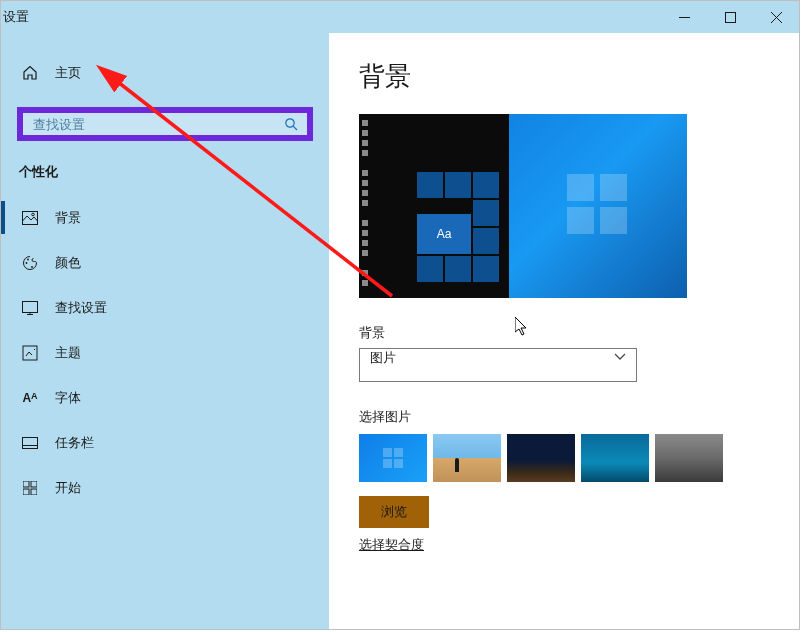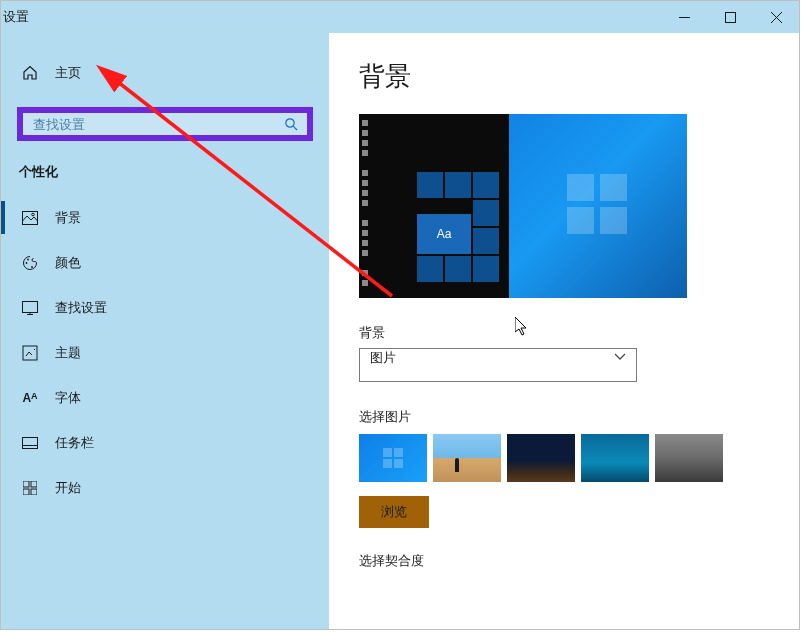--- a/index.html
+++ b/index.html
@@ -49,21 +49,21 @@
   .t1{background:linear-gradient(135deg,#0e7fe8,#1aa0f8);position:relative;}
   .t1::after{content:"";position:absolute;left:50%;top:50%;width:20px;height:20px;transform:translate(-50%,-50%);opacity:.25;background:linear-gradient(#fff,#fff) 0 0/9px 9px no-repeat,linear-gradient(#fff,#fff) 11px 0/9px 9px no-repeat,linear-gradient(#fff,#fff) 0 11px/9px 9px no-repeat,linear-gradient(#fff,#fff) 11px 11px/9px 9px no-repeat;}
   .t2{background:linear-gradient(180deg,#8bc9f2 0%,#6fb8e8 50%,#d6a86a 50%,#c0925a 100%);position:relative;}
   .t2::after{content:"";position:absolute;left:22px;bottom:10px;width:4px;height:14px;background:#1a1a1a;border-radius:2px 2px 0 0;}
   .t3{background:linear-gradient(180deg,#0a1a38 0%,#0a1a38 55%,#3a2a1a 80%,#5a3a20 100%);}
   .t4{background:linear-gradient(180deg,#0a6a9a 0%,#0a8ab8 60%,#044a6a 100%);}
   .t5{background:linear-gradient(180deg,#8a8a8a 0%,#6a6a6a 50%,#3a3a3a 100%);}
 
   .browse-btn{margin-top:14px;width:70px;height:32px;background:#a16207;display:flex;align-items:center;justify-content:center;}
 
-  .fit-label{margin-top:24px;}
+  .fit-label{margin-top:8px;text-decoration:underline;}
 
   
   .arrow-svg{position:absolute;left:0;top:0;pointer-events:none;}
 </style>
 </head>
 <body>
 
 <div class="window">
 
   <div class="titlebar">

